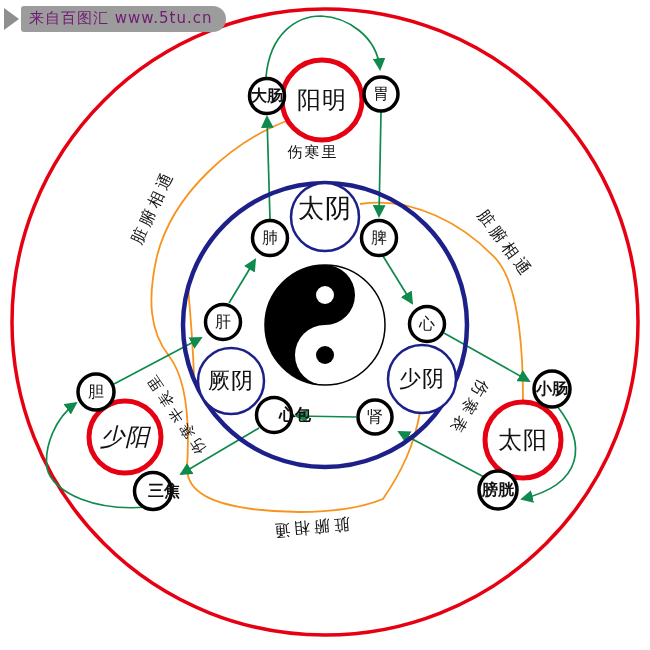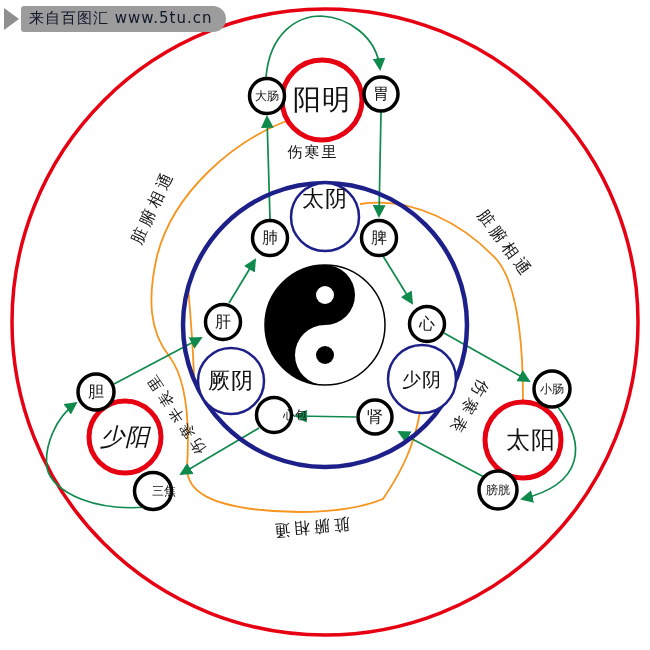--- a/index.html
+++ b/index.html
@@ -7,32 +7,32 @@
     position:relative;width:650px;height:650px;background:#ffffff;overflow:hidden;
     font-family:"DejaVu Sans", sans-serif;color:#111;
   }
   #vec{position:absolute;left:0;top:0;z-index:1;}
   .lbl{
     position:absolute;z-index:3;white-space:nowrap;line-height:1;
     transform:translate(-50%,-50%);color:#111;
   }
   .mer{font-size:23px;letter-spacing:1px;}
   .org1{font-size:16px;}
-  .org2{font-size:12px;letter-spacing:0;}
+  .org2{font-size:16px;letter-spacing:0;font-weight:bold;}
   .arc{font-size:16px;letter-spacing:4px;}
   .region-h{font-size:15px;letter-spacing:2px;}
   #watermark{
     position:absolute;left:4px;top:6px;z-index:5;display:flex;align-items:center;height:26px;
   }
   #watermark .tri{
     width:0;height:0;border-top:11px solid transparent;border-bottom:11px solid transparent;
     border-left:15px solid #8f8f8f;margin-right:2px;
   }
   #watermark .pill{
-    background:#9c9c9c;color:#0f172a;font-size:15px;letter-spacing:1px;
+    background:#9c9c9c;color:#701a75;font-size:15px;letter-spacing:1px;
     padding:3px 14px 4px 8px;border-radius:3px 13px 13px 3px;
   }
 </style>
 </head>
 <body>
 
 <div id="stage">
 
   <svg id="vec" width="650" height="650" viewBox="0 0 650 650">
     <defs>
@@ -85,26 +85,26 @@
     <circle cx="498" cy="490" r="19" fill="#fff" stroke="#000" stroke-width="3.5"></circle>
 
     <g>
       <circle cx="325" cy="325" r="60" fill="#ffffff" stroke="#000" stroke-width="1.5"></circle>
       <path d="M 325,265 a 60,60 0 0 0 0,120 a 30,30 0 0 1 0,-60 a 30,30 0 0 0 0,-60 z" fill="#000"></path>
       <circle cx="325" cy="295" r="9" fill="#ffffff"></circle>
       <circle cx="325" cy="355" r="9" fill="#000000"></circle>
     </g>
   </svg>
 
-  <div class="lbl mer" style="left:322px;top:100px;font-size:28px;">阳明</div>
-  <div class="lbl mer" style="left:325px;top:199px;font-size:22px;font-family:Liberation Serif, serif;">太阴</div>
+  <div class="lbl mer" style="left:322px;top:100px;font-size:24px;">阳明</div>
+  <div class="lbl mer" style="left:325px;top:208px;font-size:26px;">太阴</div>
   <div class="lbl mer" style="left:231px;top:381px;font-size:22px;">厥阴</div>
-  <div class="lbl mer" style="left:422px;top:379px;font-size:19px;">少阴</div>
+  <div class="lbl mer" style="left:422px;top:379px;font-size:22px;">少阴</div>
   <div class="lbl mer" style="left:125px;top:437px;font-size:24px;font-style:italic;">少阳</div>
-  <div class="lbl mer" style="left:523px;top:440px;font-size:24px;margin-left:8px;">太阳</div>
+  <div class="lbl mer" style="left:523px;top:440px;font-size:24px;">太阳</div>
 
   <div class="lbl org2" style="left:267px;top:96px;">大肠</div>
   <div class="lbl org1" style="left:381px;top:94px;">胃</div>
   <div class="lbl org1" style="left:270px;top:238px;">肺</div>
   <div class="lbl org1" style="left:379px;top:238px;">脾</div>
   <div class="lbl org1" style="left:223px;top:322px;">肝</div>
   <div class="lbl org1" style="left:427px;top:324px;">心</div>
   <div class="lbl org2" style="left:283px;top:415px;margin-left:12px;">心包</div>
   <div class="lbl org1" style="left:375px;top:417px;">肾</div>
   <div class="lbl org1" style="left:96px;top:392px;">胆</div>

